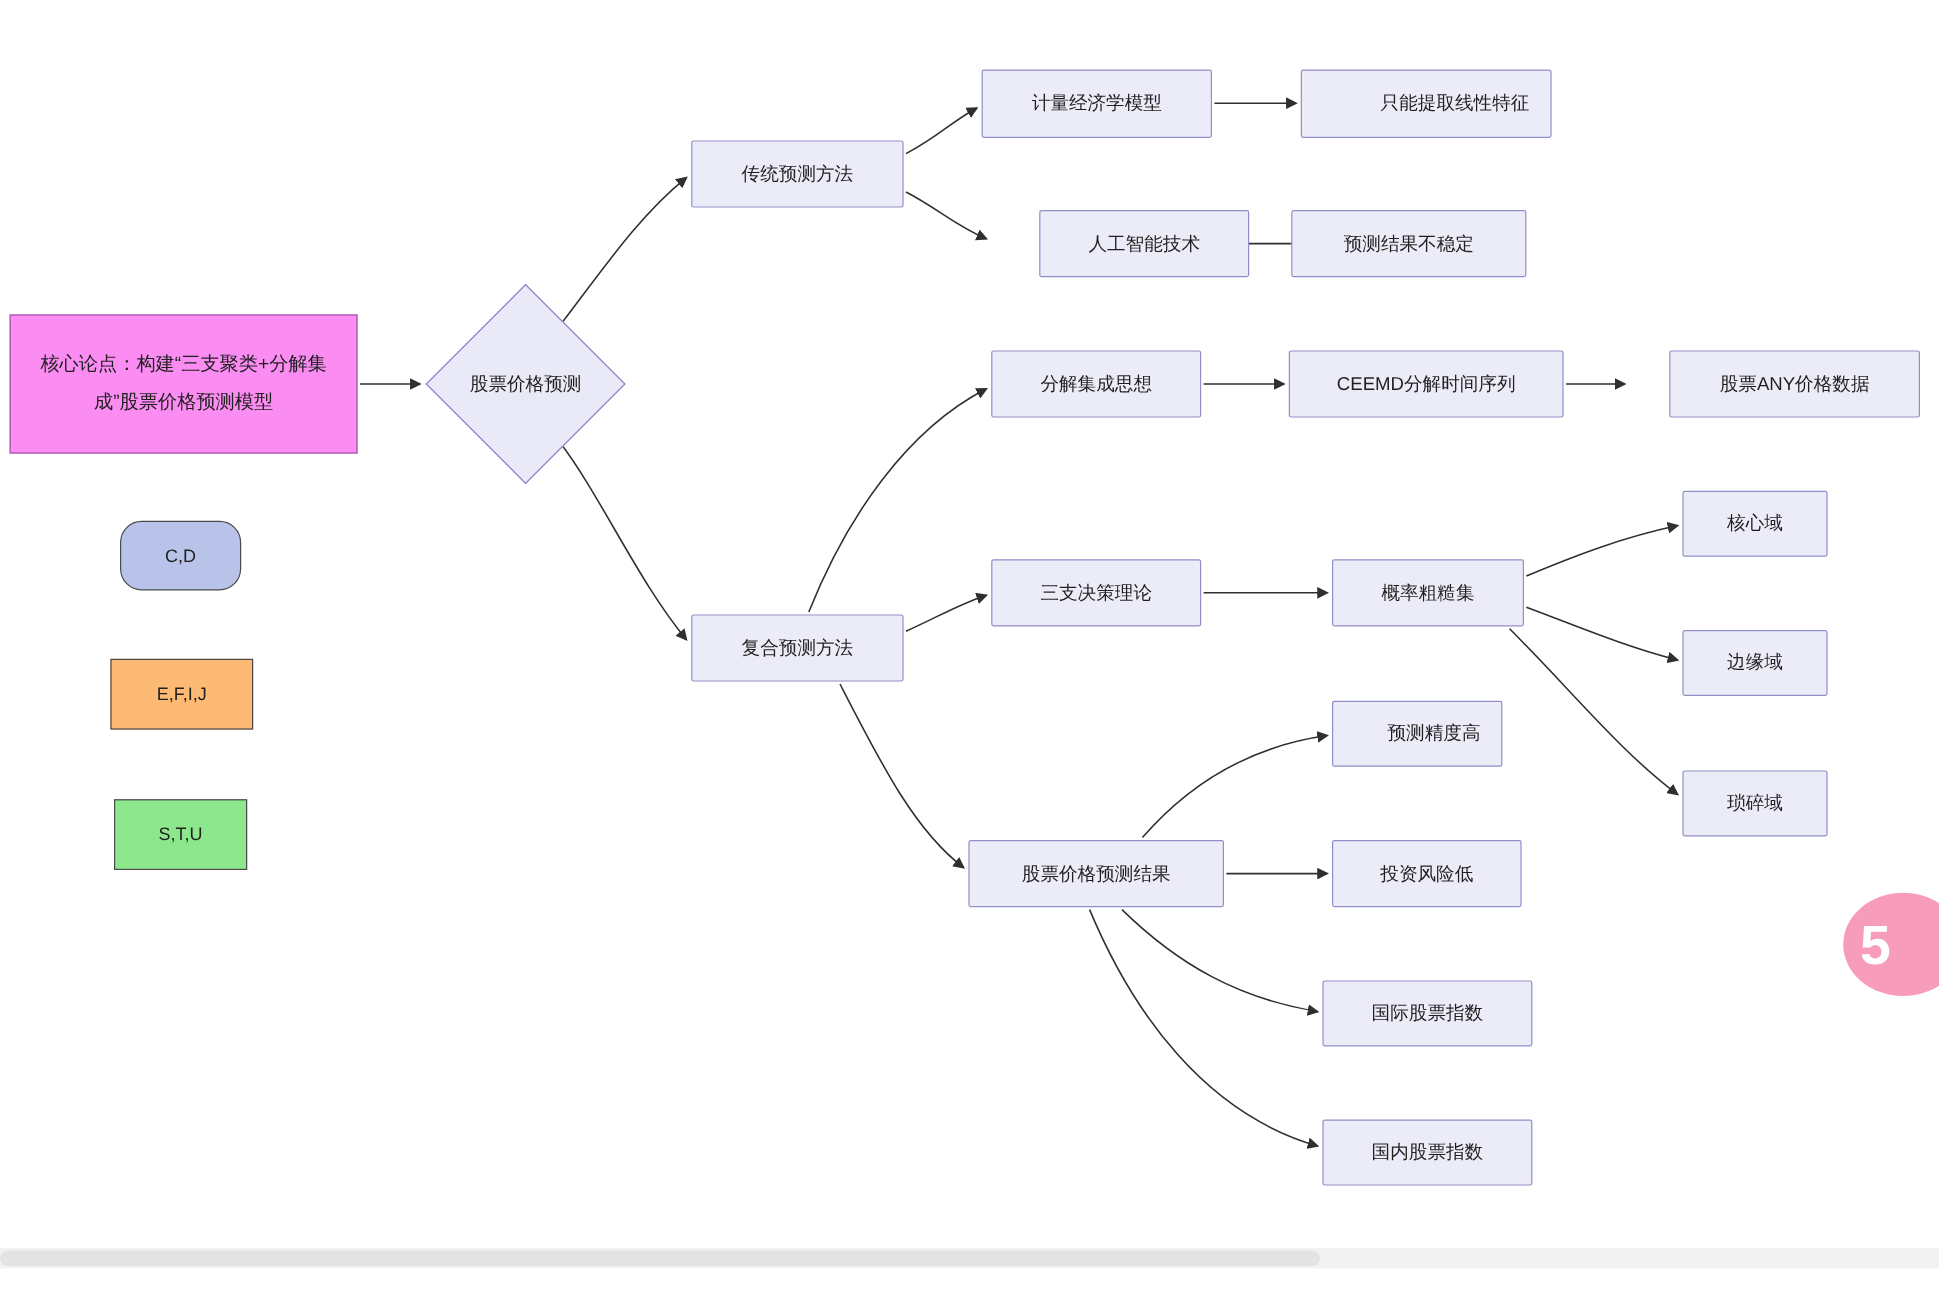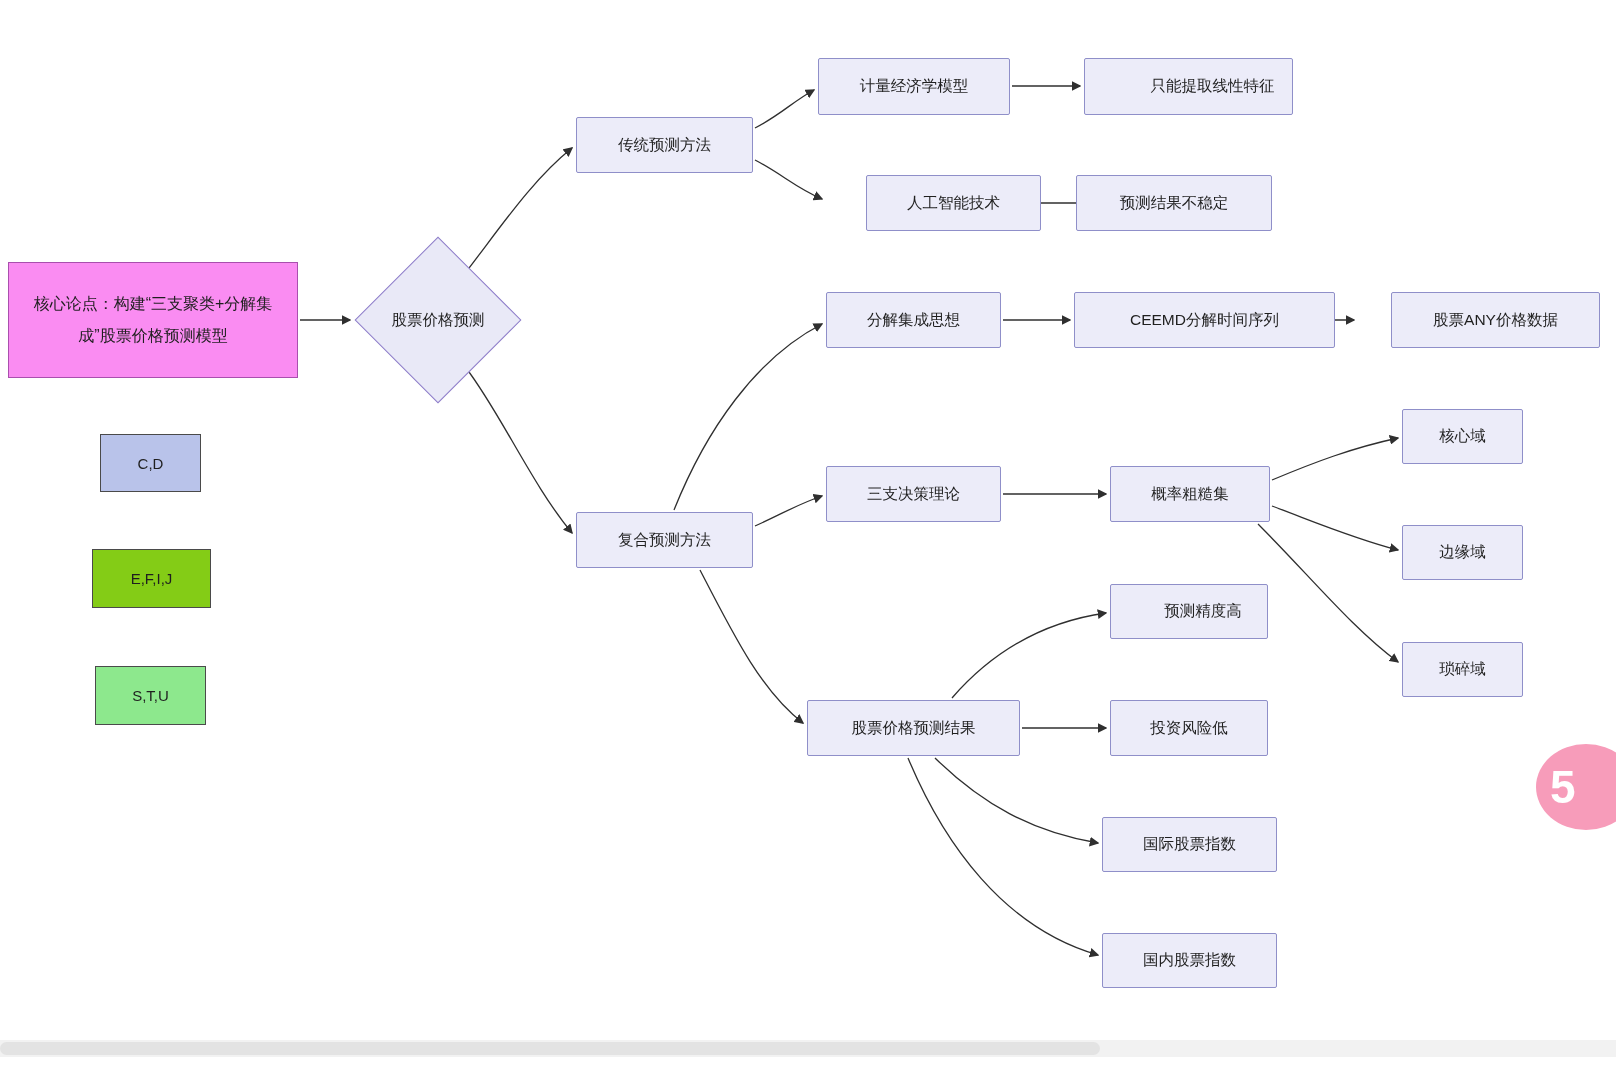--- a/index.html
+++ b/index.html
@@ -121,21 +121,21 @@
   </div>
 
   <div class="node" style="left:1076px; top:175px; width:196px; height:56px;">
     <span>预测结果不稳定</span>
   </div>
 
   <div class="node" style="left:826px; top:292px; width:175px; height:56px;">
     <span>分解集成思想</span>
   </div>
 
-  <div class="node" style="left:1074px; top:292px; width:261px; height:56px;">
+  <div class="node" style="left:1074px; top:292px; width:229px; height:56px;">
     <span>CEEMD分解时间序列</span>
   </div>
 
   <div class="node" style="left:1358px; top:292px; width:209px; height:56px;margin-left:33px;">
     <span>股票ANY价格数据</span>
   </div>
 
   <div class="node" style="left:576px; top:512px; width:177px; height:56px;">
     <span>复合预测方法</span>
   </div>
@@ -153,45 +153,45 @@
   </div>
 
   <div class="node" style="left:1402px; top:525px; width:121px; height:55px;">
     <span>边缘域</span>
   </div>
 
   <div class="node" style="left:1402px; top:642px; width:121px; height:55px;">
     <span>琐碎域</span>
   </div>
 
-  <div class="node" style="left:1110px; top:584px; width:158px; height:55px;padding-left:28px;">
+  <div class="node" style="left:1110px; top:584px; width:142px; height:55px;padding-left:28px;">
     <span>预测精度高</span>
   </div>
 
   <div class="node" style="left:807px; top:700px; width:213px; height:56px;">
     <span>股票价格预测结果</span>
   </div>
 
   <div class="node" style="left:1110px; top:700px; width:158px; height:56px;">
     <span>投资风险低</span>
   </div>
 
   <div class="node" style="left:1102px; top:817px; width:175px; height:55px;">
     <span>国际股票指数</span>
   </div>
 
   <div class="node" style="left:1102px; top:933px; width:175px; height:55px;">
     <span>国内股票指数</span>
   </div>
 
-  <div class="legend-box" style="left: 100px; top: 434px; width: 101px; height: 58px; background-color: rgb(185, 195, 234);">
+  <div class="legend-box" style="left: 100px; top: 434px; width: 101px; height: 58px; background-color: rgb(185, 195, 234); border-radius: 18px;">
     <span>C,D</span>
   </div>
 
-  <div class="legend-box" style="left: 92px; top: 549px; width: 119px; height: 59px; background-color: #84cc16;">
+  <div class="legend-box" style="left: 92px; top: 549px; width: 119px; height: 59px; background-color: #fdba74;">
     <span>E,F,I,J</span>
   </div>
 
   <div class="legend-box" style="left: 95px; top: 666px; width: 111px; height: 59px; background-color: rgb(141, 232, 141);">
     <span>S,T,U</span>
   </div>
 
   <div class="floating-badge">
     <span>5</span>
   </div>

